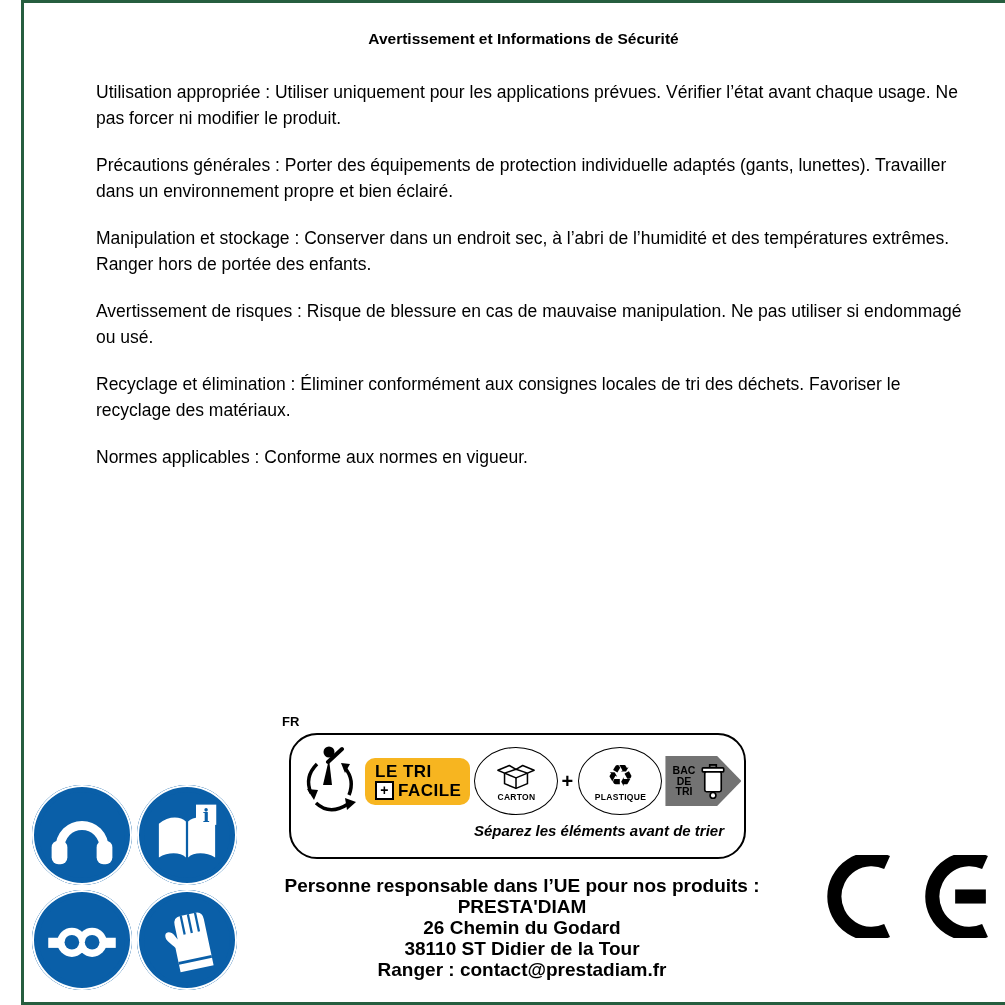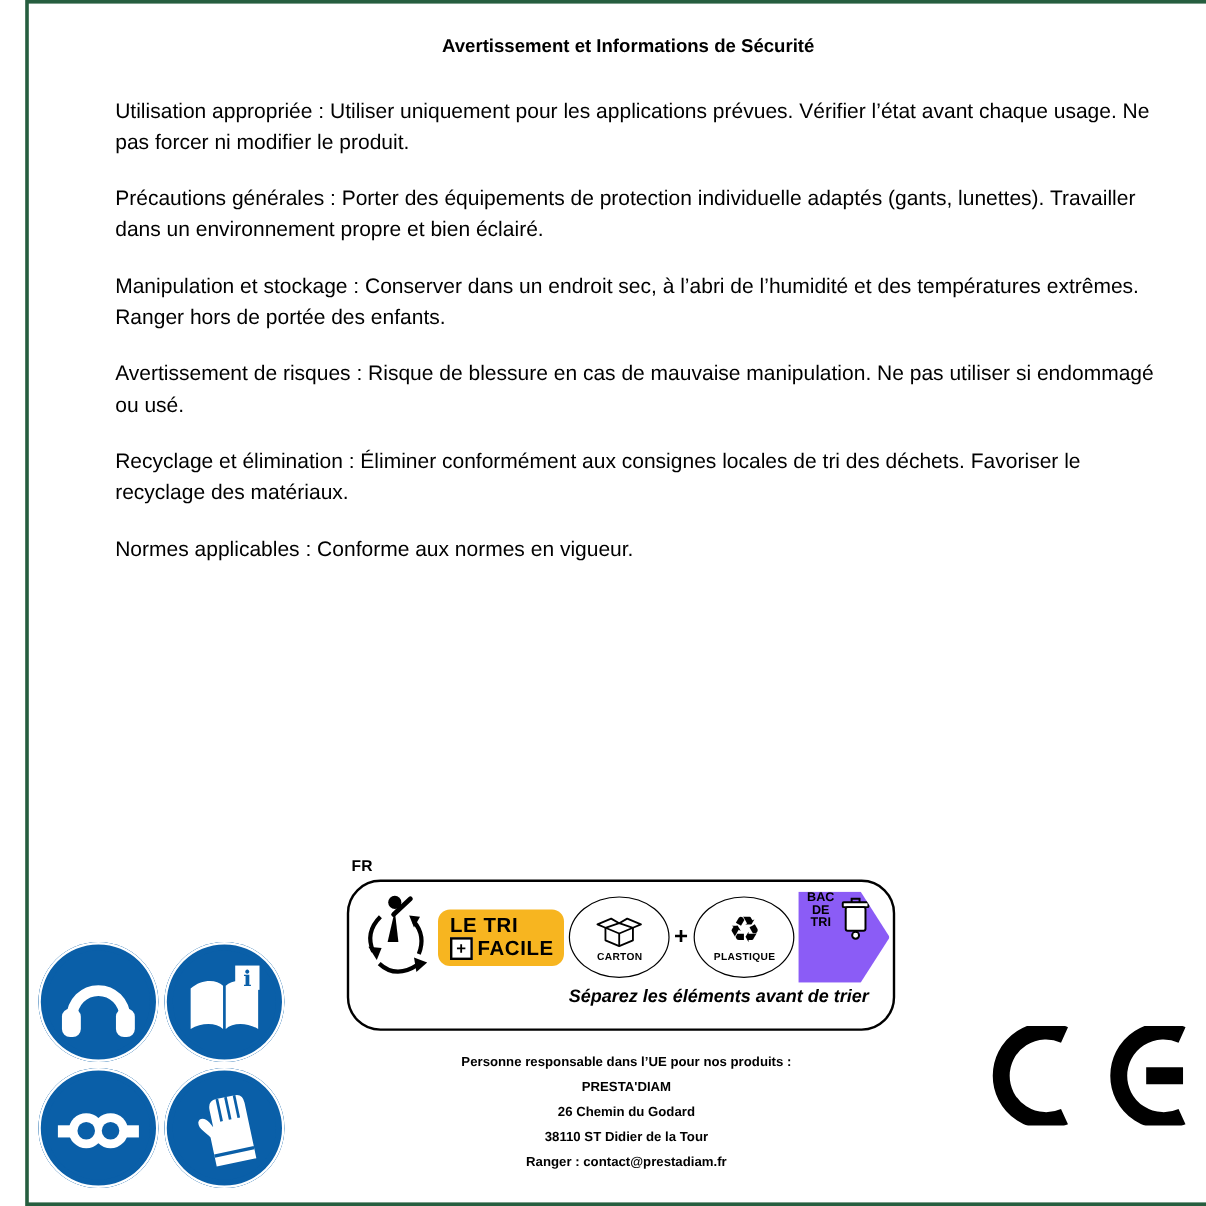--- a/index.html
+++ b/index.html
@@ -30,21 +30,21 @@
     display:grid;grid-template-columns:100px 100px;grid-gap:5px;
   }
   .picto{
     width:100px;height:100px;border-radius:50%;
     background:#0a5fa8;
     display:flex;align-items:center;justify-content:center;
     box-shadow:inset 0 0 0 2px #ffffff, inset 0 0 0 7px #0a5fa8;
   }
 
   
-  .fr-label{position:absolute;left:269px;top:711px;font-size:13px;font-weight:bold;text-align:center;}
+  .fr-label{position:absolute;left:258px;top:711px;font-size:13px;font-weight:bold;text-align:center;}
   .capsule{
     position:absolute;left:265px;top:730px;width:457px;height:126px;
     box-sizing:border-box;border:2.5px solid #000;border-radius:28px;
     background:#fff;padding:5px 8px 16px 6px;
     display:flex;flex-direction:column;
   }
   .capsule-row{display:flex;align-items:center;flex:1;min-height:0;}
   .triman-logo{flex:0 0 66px;height:76px;}
   .yellow-box{
     flex:0 0 auto;background:#f7b520;border-radius:10px;
@@ -59,33 +59,33 @@
   }
   .oval{
     flex:0 0 82px;height:66px;border:1.5px solid #000;border-radius:50%;
     background:#fff;margin-left:4px;
     display:flex;flex-direction:column;align-items:center;justify-content:center;
   }
   .oval .mat-label{font-size:8.5px;font-weight:bold;letter-spacing:.3px;margin-top:1px;}
   .plus-sep{font-size:20px;font-weight:bold;margin-left:2px;flex:0 0 14px;text-align:center;}
   .recycle-glyph{font-family:"DejaVu Sans",sans-serif;font-size:30px;line-height:30px;}
   .arrow{
-    flex:0 0 76px;height:76px;margin-left:3px;background:#8b5cf6;
+    flex:0 0 76px;height:50px;margin-left:3px;background:#737373;
     clip-path:polygon(0 0,68% 0,100% 50%,68% 100%,0 100%);
-    display:flex;gap:2px;padding-left:5px;box-sizing:border-box;
+    display:flex;align-items:center;gap:2px;padding-left:5px;box-sizing:border-box;
   }
   .bac-text{font-size:10.5px;font-weight:bold;line-height:10.5px;text-align:center;width:27px;}
   .caption{
     align-self:flex-end;text-align:right;padding:0 12px 2px 0;
     font-size:15px;font-weight:bold;font-style:italic;
   }
 
   .address{
     position:absolute;left:253px;top:872px;width:490px;
-    text-align:center;font-size:11px;font-weight:bold;line-height:21px;
+    text-align:center;font-size:19px;font-weight:bold;line-height:21px;
   }
   .ce{position:absolute;left:798px;top:852px;}
 </style>
 </head>
 <body>
 
 <div class="page">
 
   <h1 class="title">Avertissement et Informations de Sécurité</h1>
 

